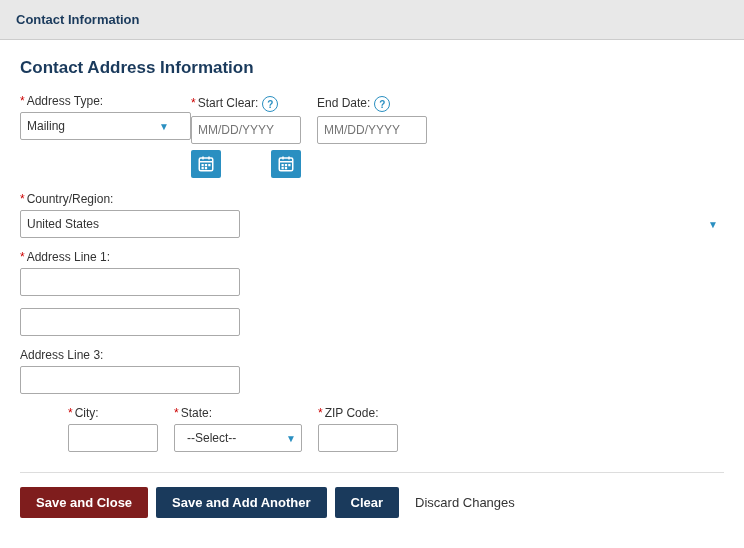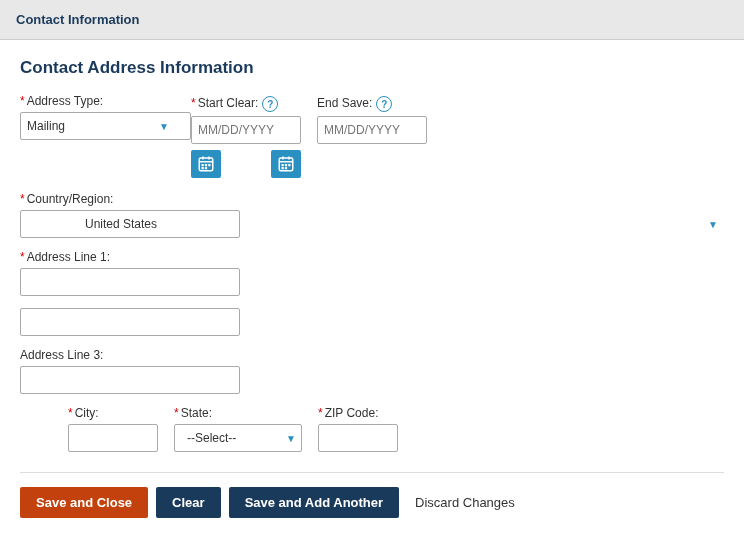--- a/index.html
+++ b/index.html
@@ -197,21 +197,21 @@
       padding: 8px 16px;
       font-size: 13px;
       font-weight: bold;
       border: none;
       border-radius: 2px;
       cursor: pointer;
       white-space: nowrap;
     }
 
     .btn-primary {
-      background: #c2410c;
+      background: #7f1d1d;
       color: #fff;
     }
 
     .btn-secondary {
       background: #1a3a5c;
       color: #fff;
     }
 
     .btn-clear {
       background: #1a3a5c;
@@ -258,21 +258,21 @@
       <div class="form-label date-with-help">
         <span class="required-mark">*</span>
         <span>Start Clear:</span>
         <span class="help-icon">?</span>
       </div>
       <input type="text" class="form-control" placeholder="MM/DD/YYYY" style="">
     </div>
 
     <div class="form-group end-date-group">
       <div class="form-label date-with-help">
-        <span>End Save:</span>
+        <span>End Date:</span>
         <span class="help-icon">?</span>
       </div>
       <input type="text" class="form-control" placeholder="MM/DD/YYYY" style="">
     </div>
   </div>
 
   <div style="display:flex; gap:16px; margin-bottom:14px; padding-left:171px;">
     <button class="calendar-icon-btn" title="Calendar">
       <svg viewBox="0 0 24 24" xmlns="http://www.w3.org/2000/svg">
         <rect x="3" y="4" width="18" height="17" rx="2" ry="2" fill="none" stroke="#fff" stroke-width="2"></rect>
@@ -300,21 +300,21 @@
         <rect x="10.5" y="16" width="3" height="3" fill="#fff"></rect>
       </svg>
     </button>
   </div>
 
   <div class="form-group" style="margin-bottom:12px;">
     <div class="form-label">
       <span class="required-mark">*</span><span>Country/Region:</span>
     </div>
     <div class="select-wrapper">
-      <select class="form-control" style="width:220px;text-align:center;">
+      <select class="form-control" style="width:220px;">
         <option>United States</option>
         <option>Canada</option>
         <option>United Kingdom</option>
         <option>Australia</option>
       </select>
       <span class="select-arrow">▼</span>
     </div>
   </div>
 
   <div class="form-group" style="margin-bottom:12px;">
@@ -362,18 +362,18 @@
     <div class="form-group">
       <div class="form-label">
         <span class="required-mark">*</span><span>ZIP Code:</span>
       </div>
       <input type="text" class="form-control zip-input" style="">
     </div>
   </div>
 
   <div class="form-footer">
     <button class="btn btn-primary">Save and Close</button>
+    <button class="btn btn-secondary">Save and Add Another</button>
     <button class="btn btn-clear">Clear</button>
-    <button class="btn btn-secondary">Save and Add Another</button>
     <a href="#" class="btn btn-discard">Discard Changes</a>
   </div>
 
 </div>
 
 </body></html>

